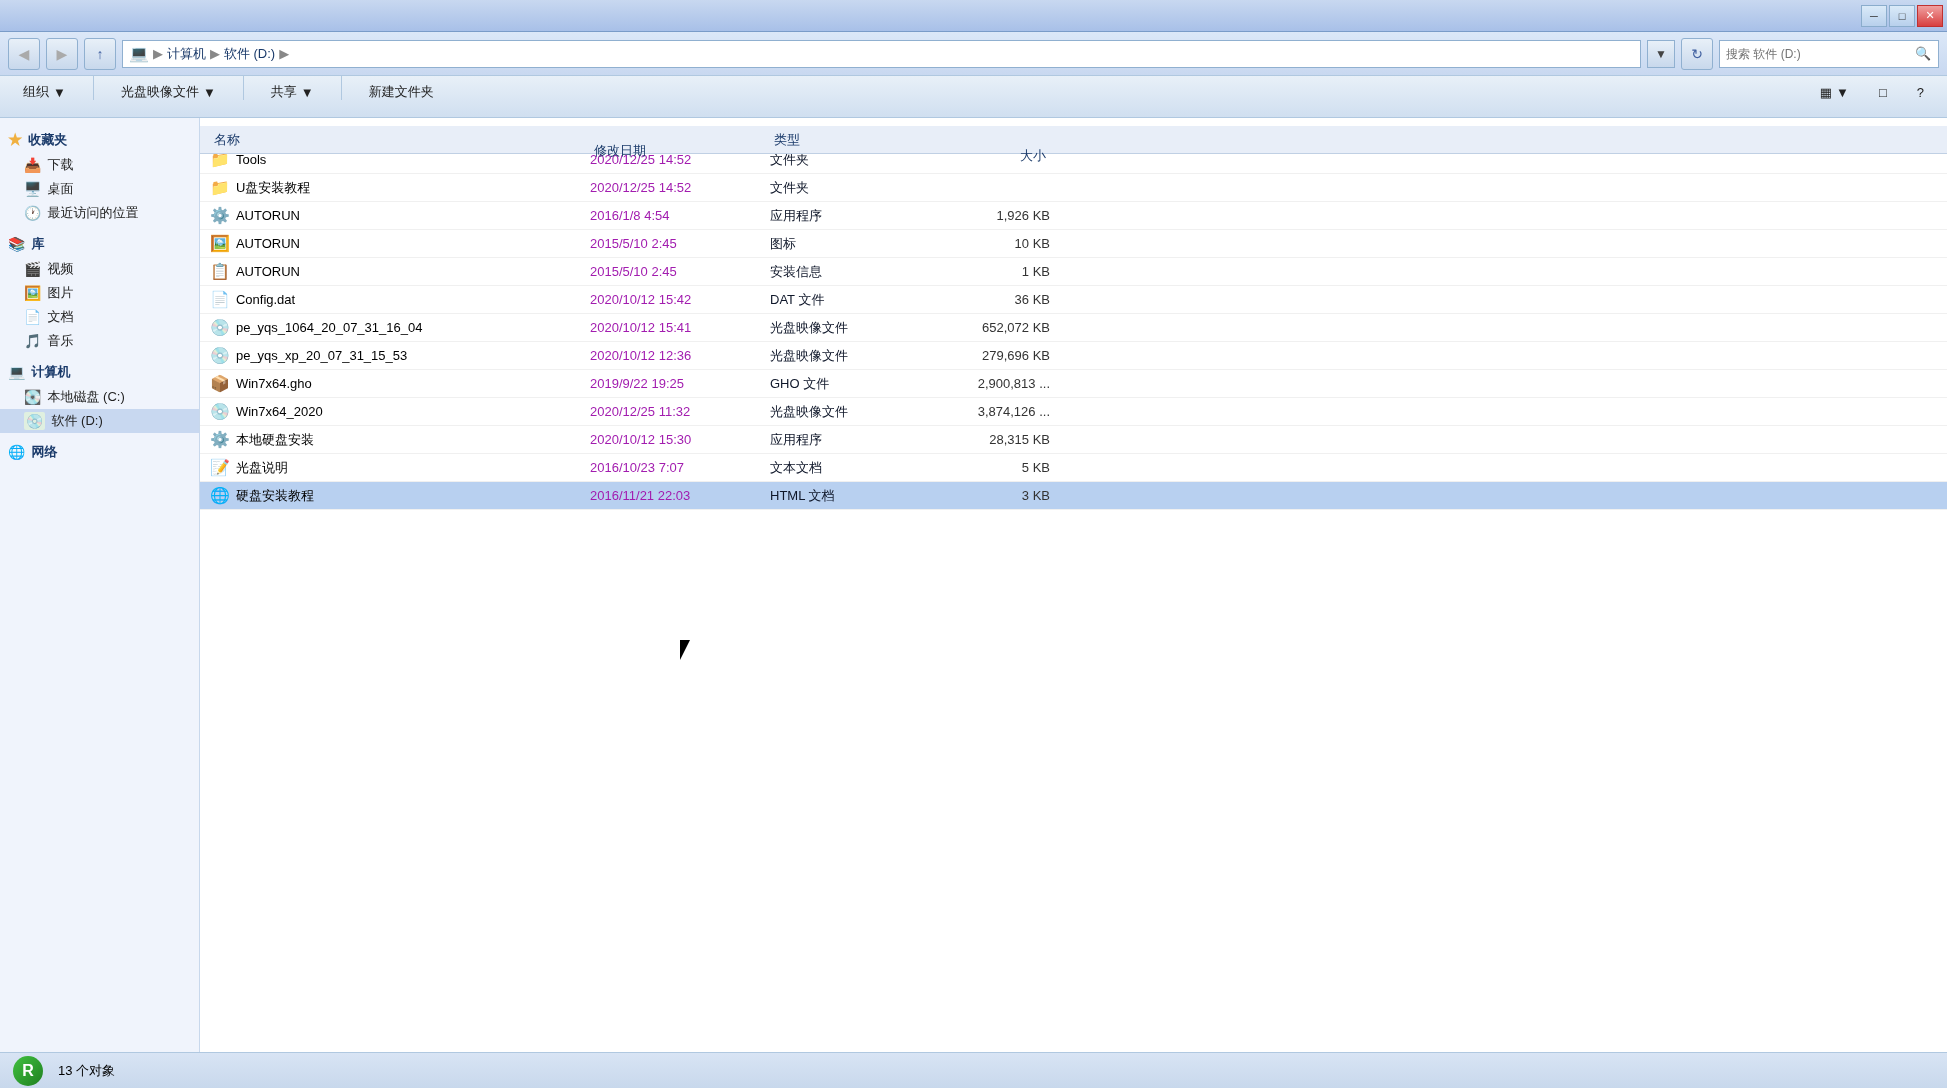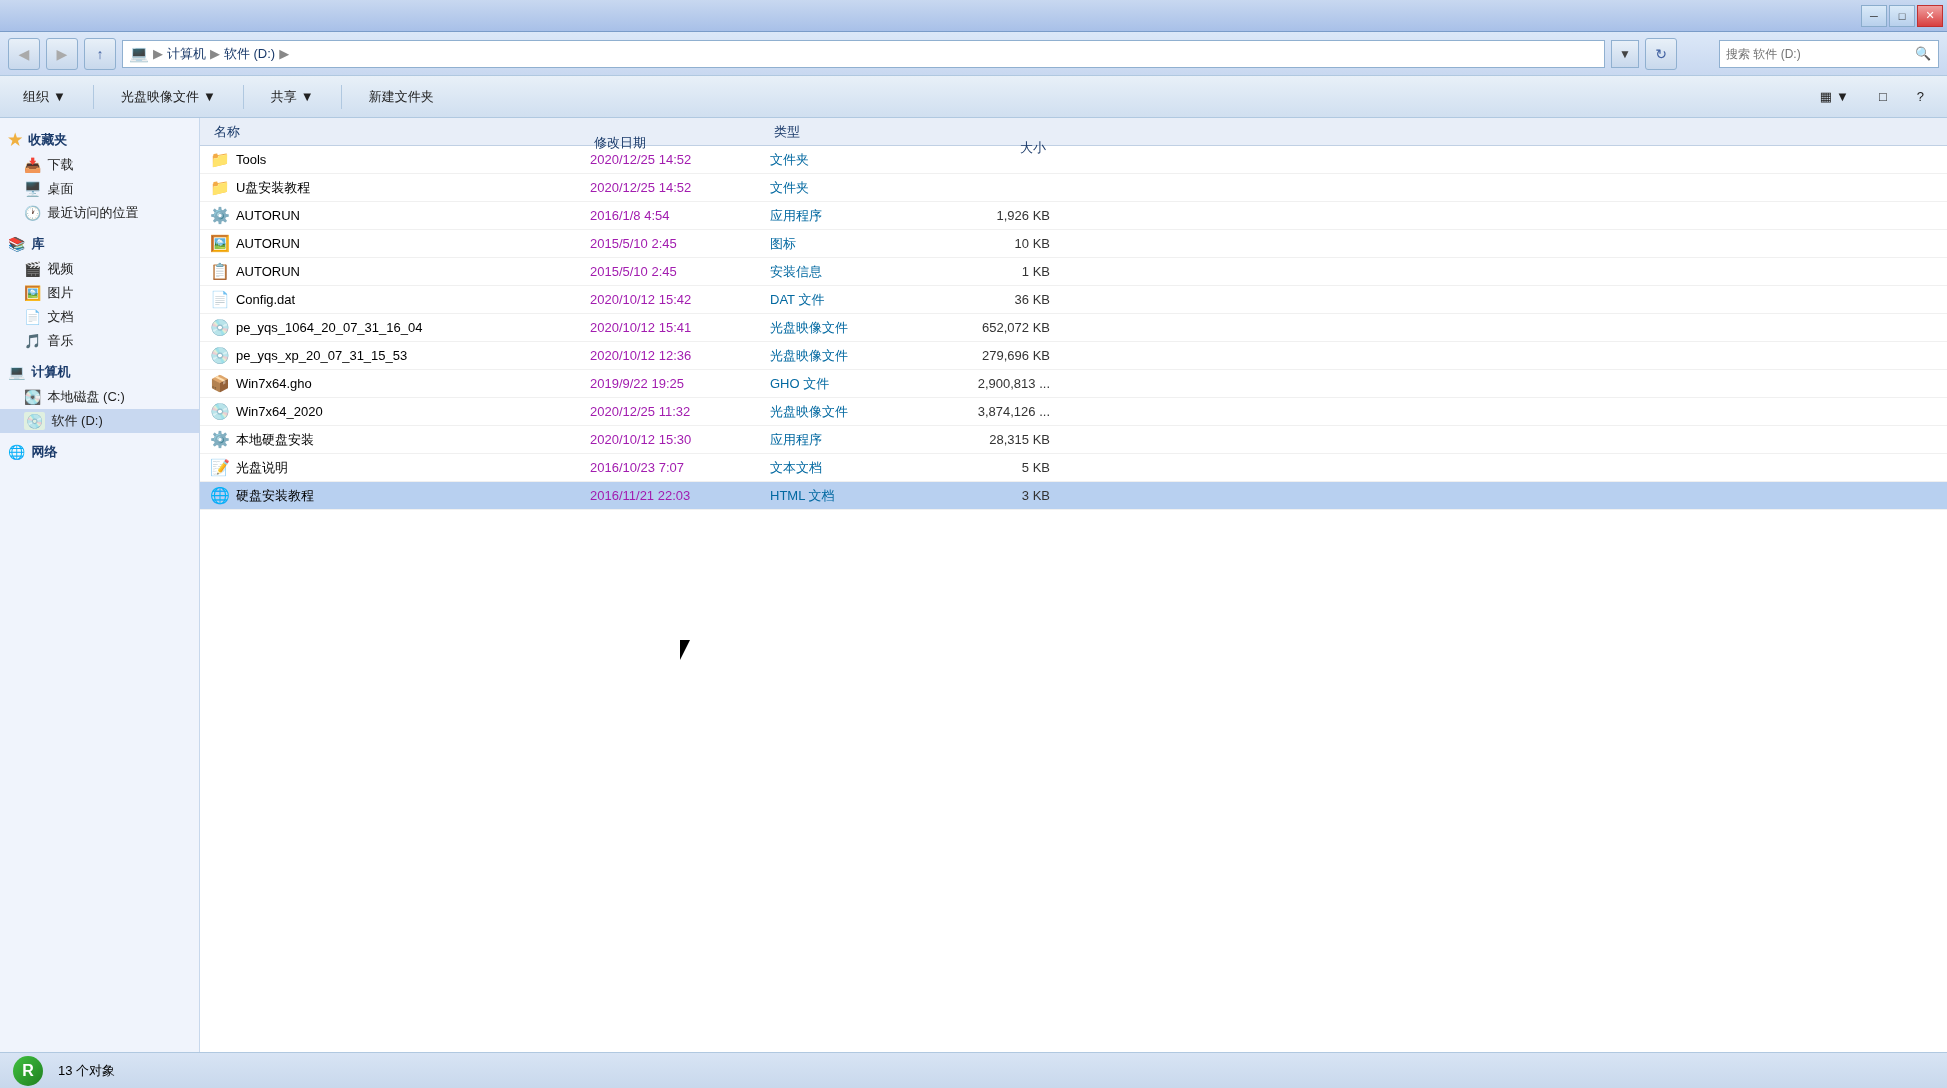--- a/index.html
+++ b/index.html
@@ -109,42 +109,41 @@
     }
     .search-box {
       width: 220px;
       height: 28px;
       border: 1px solid #90b0d0;
       background: #fff;
       display: flex;
       align-items: center;
       padding: 0 6px;
       gap: 4px;
-      margin-left: 36px;
     }
     .search-box input {
       border: none;
       outline: none;
       flex: 1;
       font-size: 12px;
       color: #888;
       background: transparent;
     }
     .search-icon-btn {
       cursor: pointer;
       color: #666;
       font-size: 13px;
     }
 
     
     .toolbar {
       background: linear-gradient(to bottom, #e8f0f8, #d0dff0);
       height: 42px;
       display: flex;
-      align-items: center;
+      align-items: flex-start;
       padding: 0 10px;
       gap: 12px;
       border-bottom: 1px solid #b0c8e0;
     }
     .toolbar-btn {
       height: 32px;
       padding: 0 12px;
       border: 1px solid transparent;
       background: transparent;
       cursor: pointer;
@@ -220,21 +219,21 @@
       background: #fff;
     }
     .file-list-header {
       display: flex;
       align-items: center;
       background: #e8eef8;
       border-bottom: 1px solid #c0d0e4;
       height: 28px;
       padding: 0 10px;
       position: sticky;
-      top: 0;
+      top: 8px;
       font-size: 13px;
       font-weight: normal;
     }
     .col-name { width: 380px; cursor: pointer; }
     .col-date { width: 180px; cursor: pointer; margin-top: 23px; }
     .col-type { width: 150px; cursor: pointer; }
     .col-size { width: 130px; text-align: right; cursor: pointer; margin-top: 32px; }
     .col-header { color: #1a3a6a; padding: 0 4px; }
 
     .file-row {
@@ -250,21 +249,21 @@
     .file-name-cell {
       width: 380px;
       display: flex;
       align-items: center;
       gap: 6px;
       overflow: hidden;
       white-space: nowrap;
     }
     .file-icon { font-size: 16px; flex-shrink: 0; }
     .file-date { width: 180px; color: #a21caf; }
-    .file-type { width: 150px; color: #0369a1; }
+    .file-type { width: 150px; color: #0f172a; }
     .file-size { width: 130px; text-align: right; color: #333; }
 
     
     .icon-folder { color: #f0b030; }
     .icon-app { color: #3070c0; }
     .icon-image { color: #30a030; }
     .icon-info { color: #8080a0; }
     .icon-dat { color: #808080; }
     .icon-iso { color: #c03060; }
     .icon-gho { color: #a06000; }

